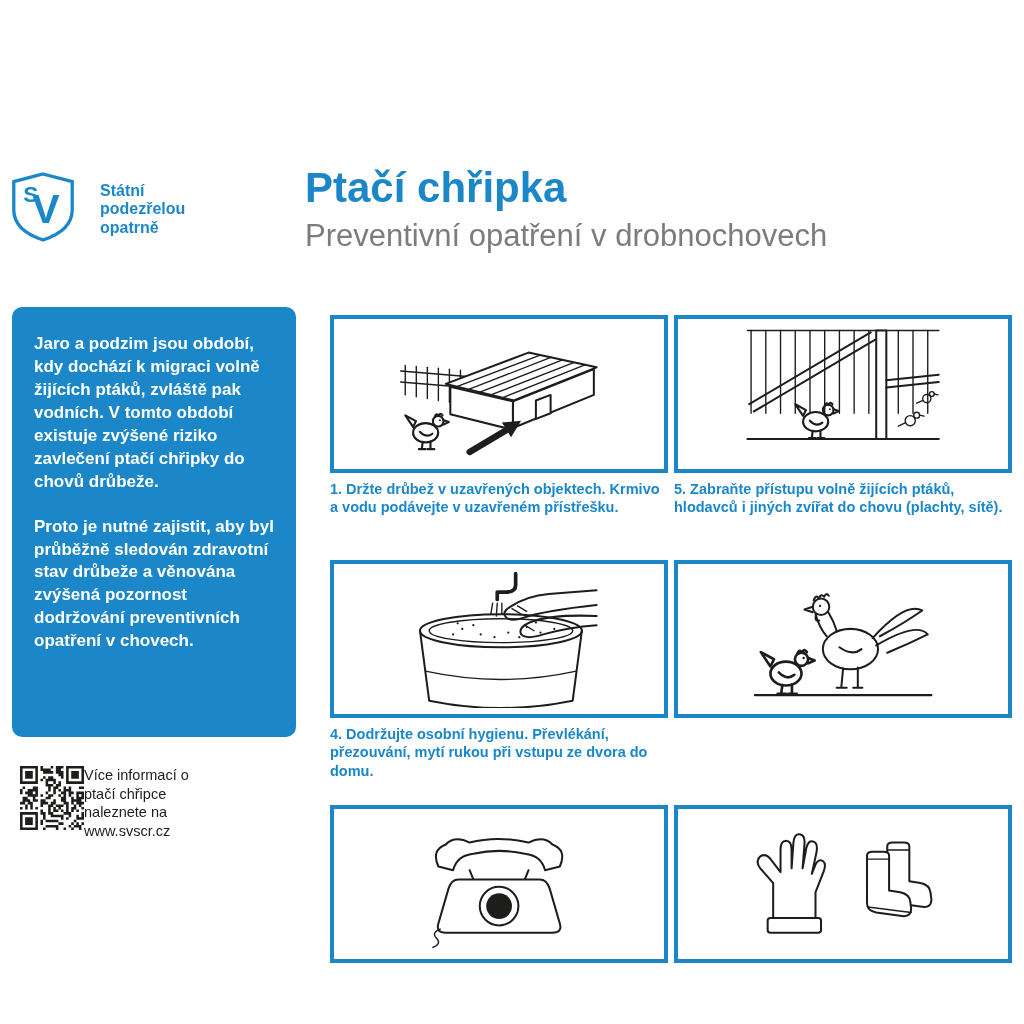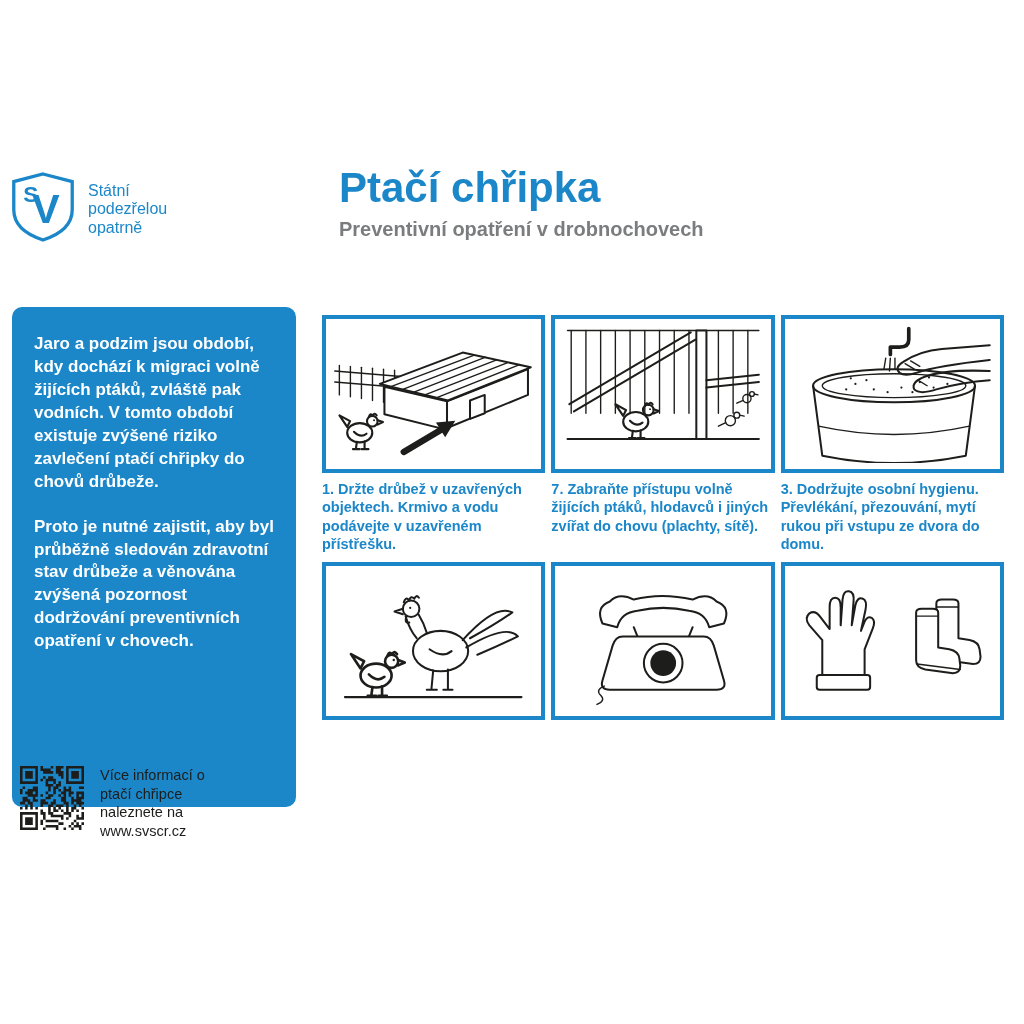--- a/index.html
+++ b/index.html
@@ -8,40 +8,40 @@
     --gray:#7b7c7e;
     --ink:#1d1d1b;
   }
   *{box-sizing:border-box;margin:0;padding:0;}
   body{background:#ffffff;font-family:"Liberation Sans",sans-serif;}
   .poster{position:relative;width:1024px;height:1024px;background:#ffffff;overflow:hidden;}
 
   
   .logo-block{position:absolute;left:10px;top:172px;display:flex;align-items:flex-start;}
   .logo-shield{width:66px;height:70px;}
-  .org-name{margin-left:12px;margin-top:10px;color:var(--accent);font-weight:normal;font-size:16px;line-height:1.15;}
-
-  .title-block{position:absolute;left:339px;top:166px;}
+  .org-name{margin-left:24px;margin-top:10px;color:var(--accent);font-weight:bold;font-size:16px;line-height:1.15;}
+
+  .title-block{position:absolute;left:305px;top:166px;}
   .page-title{color:var(--accent);font-weight:bold;font-size:42px;line-height:1.05;}
-  .page-subtitle{color:var(--gray);font-weight:bold;font-size:20px;margin-top:8px;}
-
-  
-  .intro-panel{position:absolute;left:12px;top:307px;width:284px;height:500px;
+  .page-subtitle{color:var(--gray);font-weight:normal;font-size:31px;margin-top:8px;}
+
+  
+  .intro-panel{position:absolute;left:12px;top:307px;width:284px;height:430px;
     background:var(--accent);border-radius:10px;padding:26px 22px;color:#ffffff;
     font-weight:bold;font-size:17px;line-height:1.35;}
   .intro-panel p + p{margin-top:22px;}
 
   
-  .qr-block{position:absolute;left:20px;top:766px;display:flex;align-items:flex-start;gap:16px;}
+  .qr-block{position:absolute;left:20px;top:766px;display:flex;align-items:flex-start;gap:0;}
   .qr-code{width:64px;height:64px;}
   .qr-text{width:122px;font-size:14.5px;line-height:1.28;color:var(--ink);}
 
   
-  .panels-grid{position:absolute;left:322px;top:315px;width:682px;
-    display:grid;grid-template-columns:repeat(3,1fr);column-gap:6px;row-gap:8px;}
+  .panels-grid{position:absolute;left:330px;top:315px;width:682px;
+    display:grid;grid-template-columns:repeat(2,1fr);column-gap:6px;row-gap:8px;}
   .panel{display:flex;flex-direction:column;}
   .illu{height:158px;border:4px solid var(--accent);background:#ffffff;
     display:flex;align-items:center;justify-content:center;overflow:hidden;}
   .illu svg{width:94%;height:92%;}
   .caption{margin-top:7px;color:var(--accent);font-weight:bold;font-size:14.5px;line-height:1.27;min-height:72px;}
 
   .line-art{fill:none;stroke:var(--ink);stroke-width:2.2;stroke-linecap:round;stroke-linejoin:round;}
   .thin{stroke-width:1.5;}
   .solid{fill:var(--ink);stroke:none;}
   .paper{fill:#ffffff;}
@@ -169,21 +169,21 @@
               <circle cx="190" cy="98" r="3.2"></circle>
             <path d="M193,98 L198,99"></path>
               <path d="M178,106 L170,110"></path>
             <circle cx="201" cy="80" r="4.5"></circle>
               <circle cx="206.5" cy="75" r="2.6"></circle>
             <path d="M209,75 L213,76"></path>
               <path d="M197,82 L190,85"></path>
           </g>
         </svg>
       </div>
-      <div class="caption">7. Zabraňte přístupu volně žijících ptáků, hlodavců i jiných zvířat do chovu (plachty, sítě).</div>
+      <div class="caption">5. Zabraňte přístupu volně žijících ptáků, hlodavců i jiných zvířat do chovu (plachty, sítě).</div>
     </div>
 
     <div class="panel">
       <div class="illu">
         <svg viewBox="0 0 220 150">
           <g class="line-art">
             <ellipse cx="112" cy="66" rx="88" ry="18"></ellipse>
             <ellipse class="thin" cx="112" cy="66" rx="78" ry="13"></ellipse>
             <path d="M24,66 L34,142 Q112,158 190,142 L200,66"></path>
             <path class="thin" d="M30,110 Q112,128 194,110"></path>
@@ -205,21 +205,21 @@
           <g class="line-art">
             <path d="M128,4 L128,16 Q128,24 118,24 L108,24 L108,32" stroke-width="4"></path>
             <path class="thin" d="M103,36 L101,48 M108,36 L107,50 M113,36 L113,48"></path>
             <path d="M216,22 L164,26 Q140,28 122,40 Q112,46 118,52 Q124,56 136,52 Q160,44 216,38"></path>
             <path class="thin" d="M124,42 L134,48 M130,39 L140,45"></path>
             <path d="M216,50 Q170,48 146,56 Q130,62 134,70 Q140,76 158,70 Q186,62 216,60"></path>
             <path class="thin" d="M138,60 L148,66"></path>
           </g>
         </svg>
       </div>
-      <div class="caption">3. Dodržujte osobní hygienu. Převlékání, přezouvání, mytí rukou při vstupu ze dvora do domu.</div>
+      <div class="caption">4. Dodržujte osobní hygienu. Převlékání, přezouvání, mytí rukou při vstupu ze dvora do domu.</div>
     </div>
 
     <div class="panel">
       <div class="illu">
         <svg viewBox="0 0 220 150">
           <line class="line-art" x1="14" y1="136" x2="206" y2="136"></line>
           <g class="line-art">
             <ellipse cx="118" cy="86" rx="30" ry="22"></ellipse>
             <path d="M142,74 Q178,34 196,44 Q176,58 150,72"></path>
             <path d="M146,82 Q190,56 202,70 Q182,80 158,90"></path>

